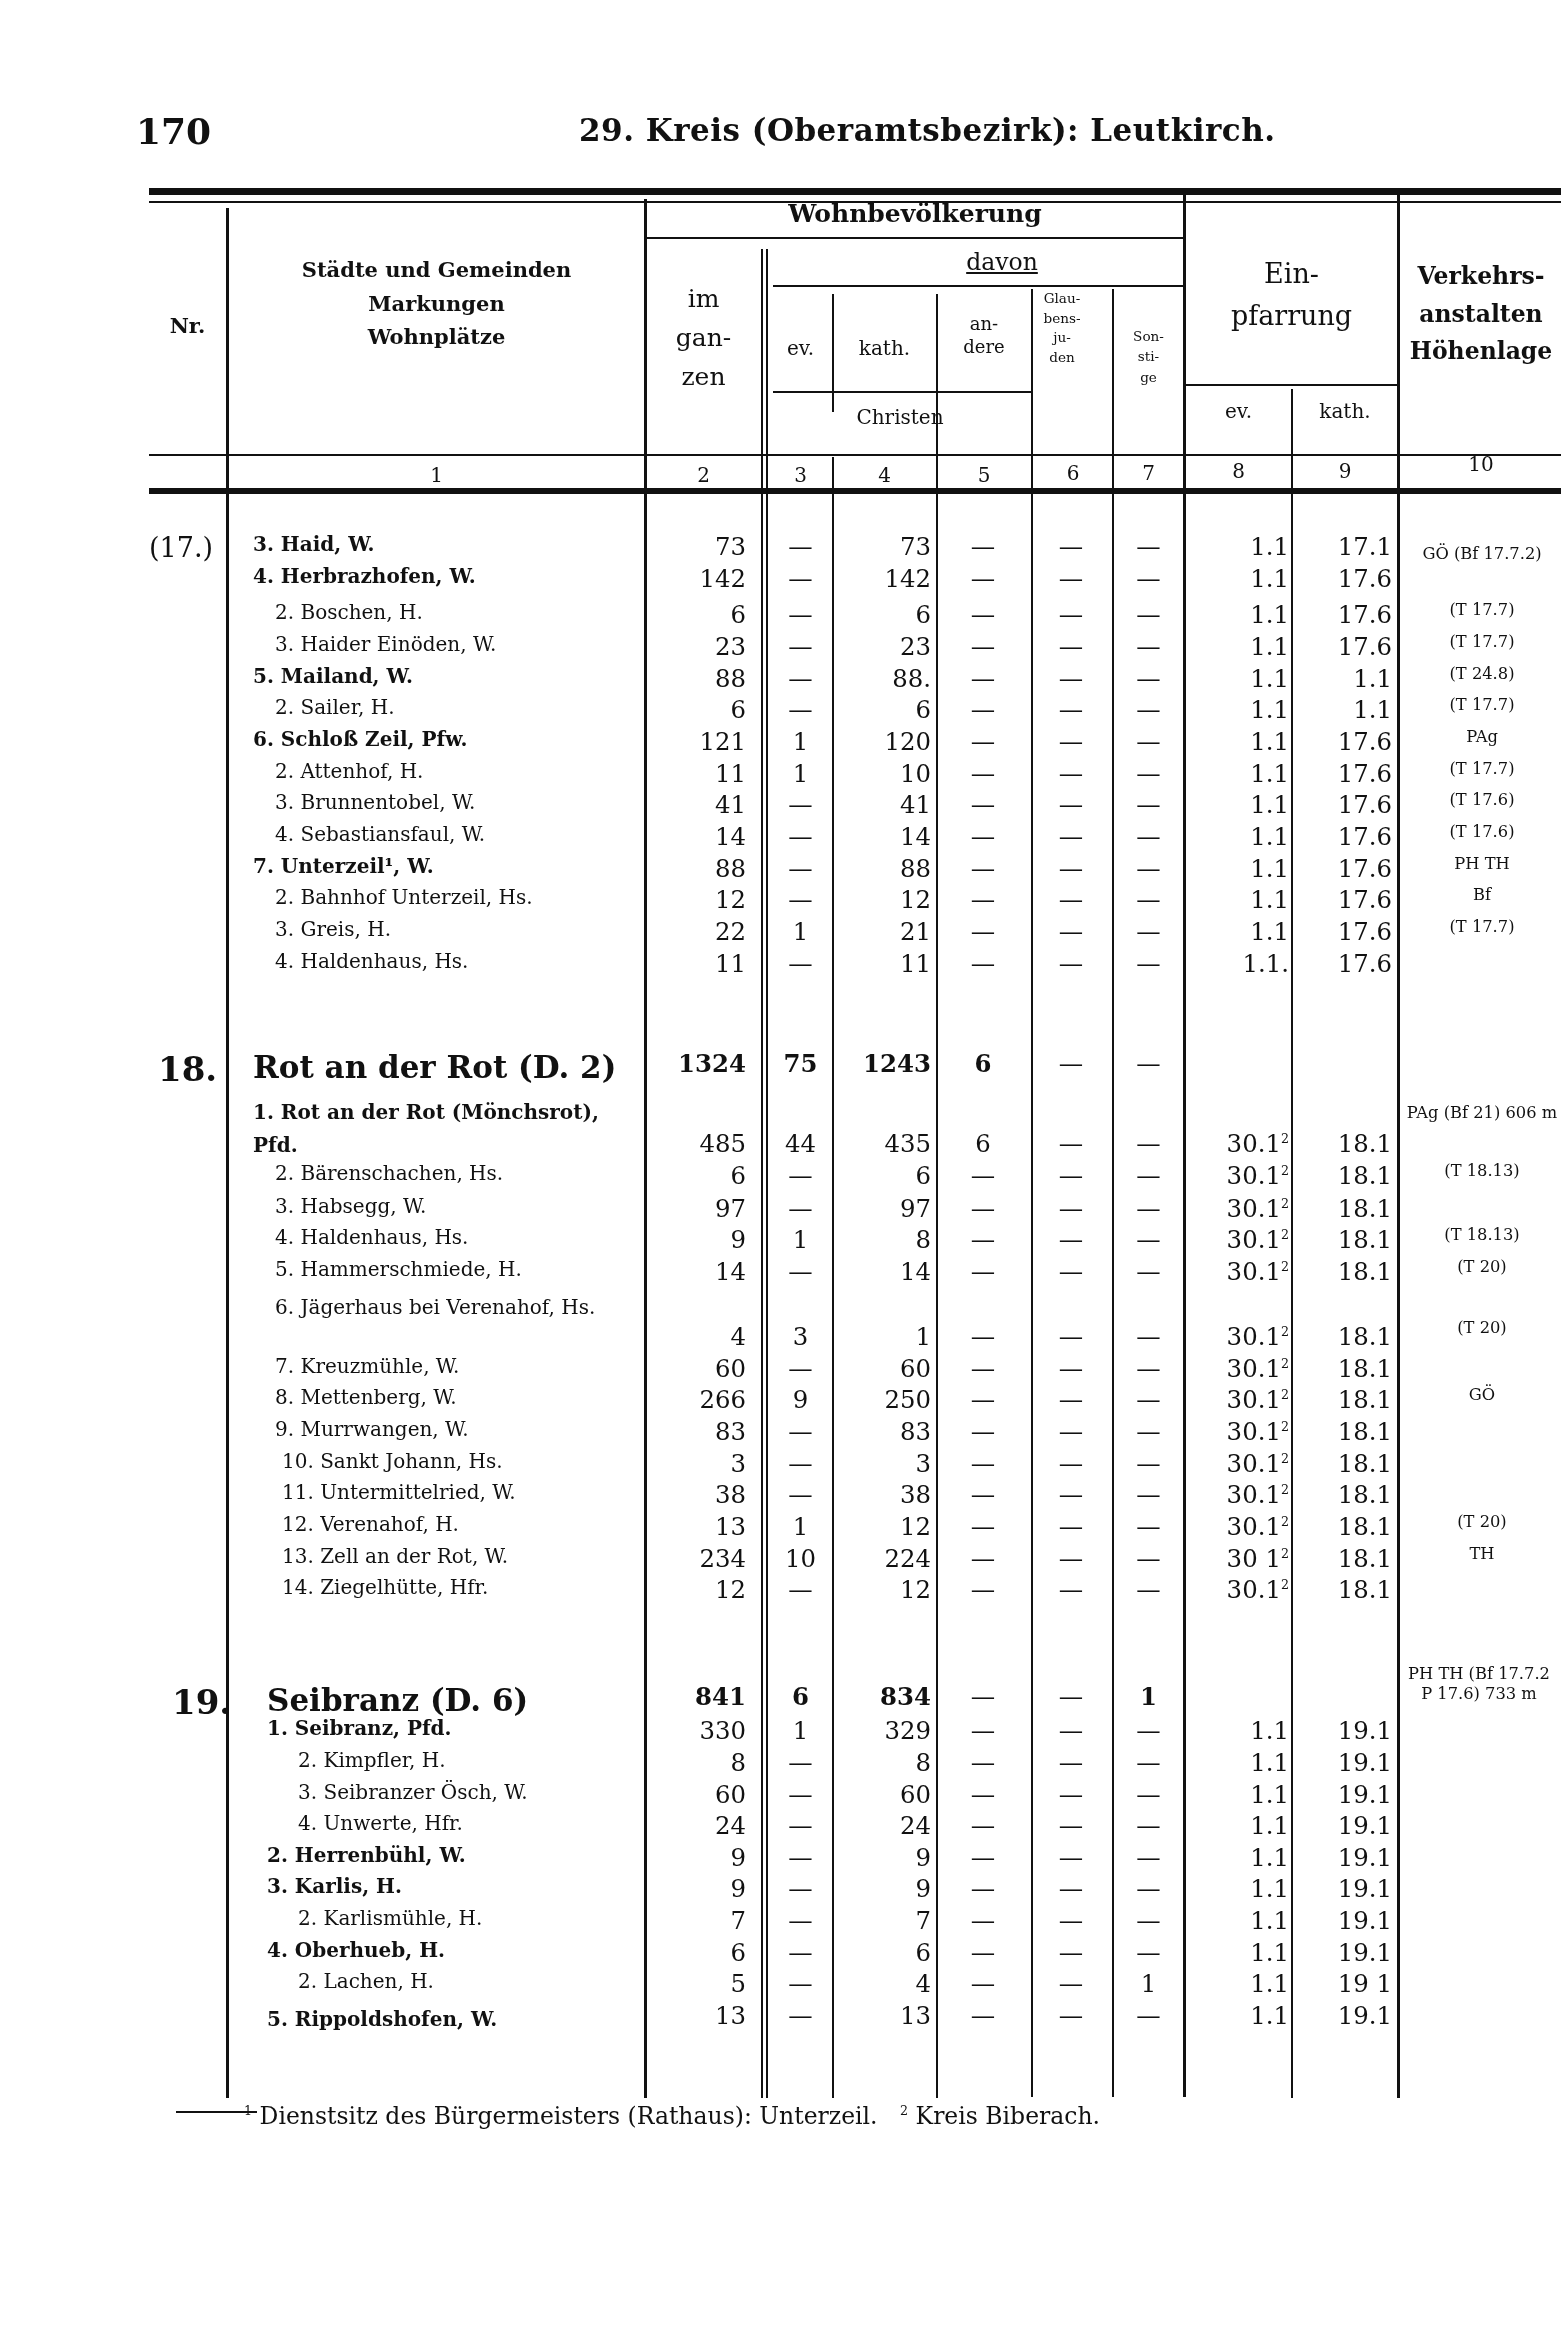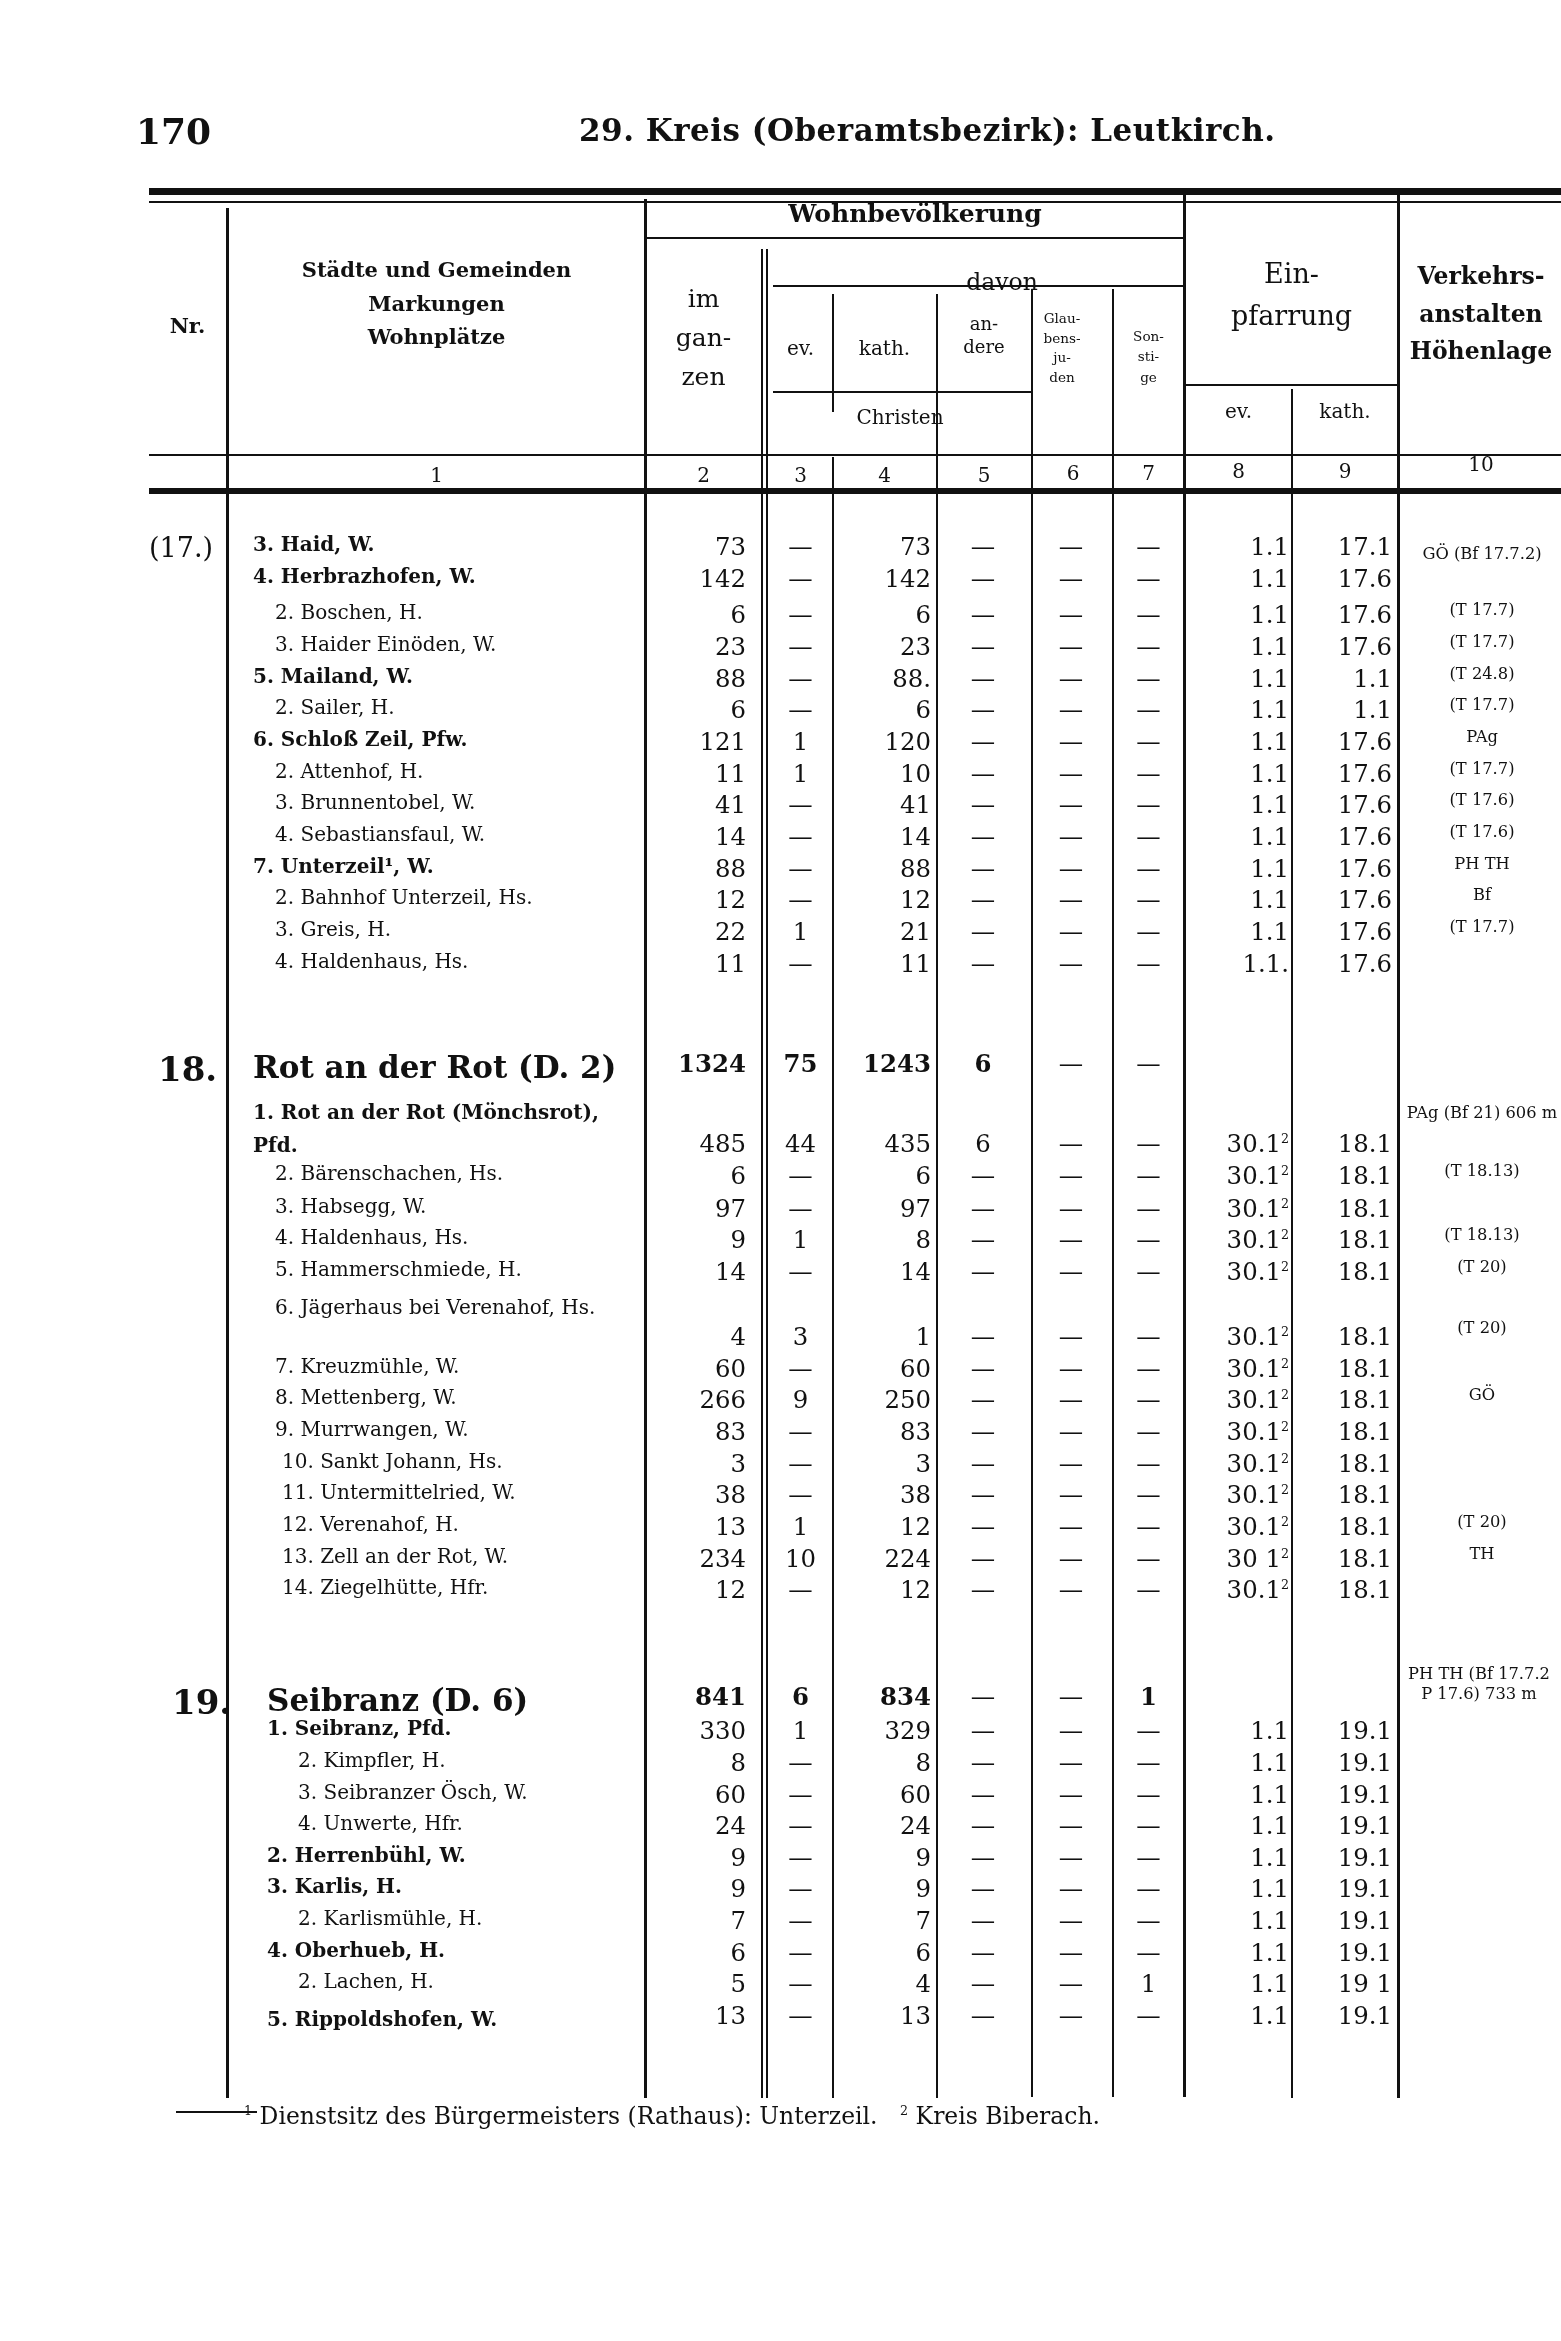--- a/index.html
+++ b/index.html
@@ -68,29 +68,29 @@
   <div>Städte und Gemeinden</div>
   <div>Markungen</div>
   <div>Wohnplätze</div>
 </div>
 <div class="hdr big" style="left:647px;top:197px;width:536px;font-size:25px;">Wohnbevölkerung</div>
 <div class="hdr" style="left:647px;top:280px;width:113px;line-height:1.55;font-size:25px;">
   <div>im</div>
   <div>gan-</div>
   <div>zen</div>
 </div>
-<div class="hdr" style="left:769px;top:267px;width:466px;">davon</div>
+<div class="hdr" style="left:769px;top:247px;width:466px;text-decoration:underline;">davon</div>
 <div class="hdr" style="left:769px;top:335px;width:63px;font-size:20px;">ev.</div>
 <div class="hdr" style="left:834px;top:335px;width:101px;font-size:20px;">kath.</div>
 <div class="hdr sm" style="left:938px;top:312px;width:92px;font-size:18px;">
   <div>an-</div>
   <div>dere</div>
 </div>
 <div class="hdr" style="left:769px;top:404px;width:262px;font-size:20px;">Christen</div>
-<div class="hdr sm" style="left:1033px;top:309px;width:58px;font-size:13.6px;line-height:1.45;">
+<div class="hdr sm" style="left:1033px;top:289px;width:58px;font-size:13.6px;line-height:1.45;">
   <div>Glau-</div>
   <div>bens-</div>
   <div>ju-</div>
   <div>den</div>
 </div>
 <div class="hdr sm" style="left:1114px;top:326px;width:69px;font-size:13.6px;line-height:1.5;">
   <div>Son-</div>
   <div>sti-</div>
   <div>ge</div>
 </div>

